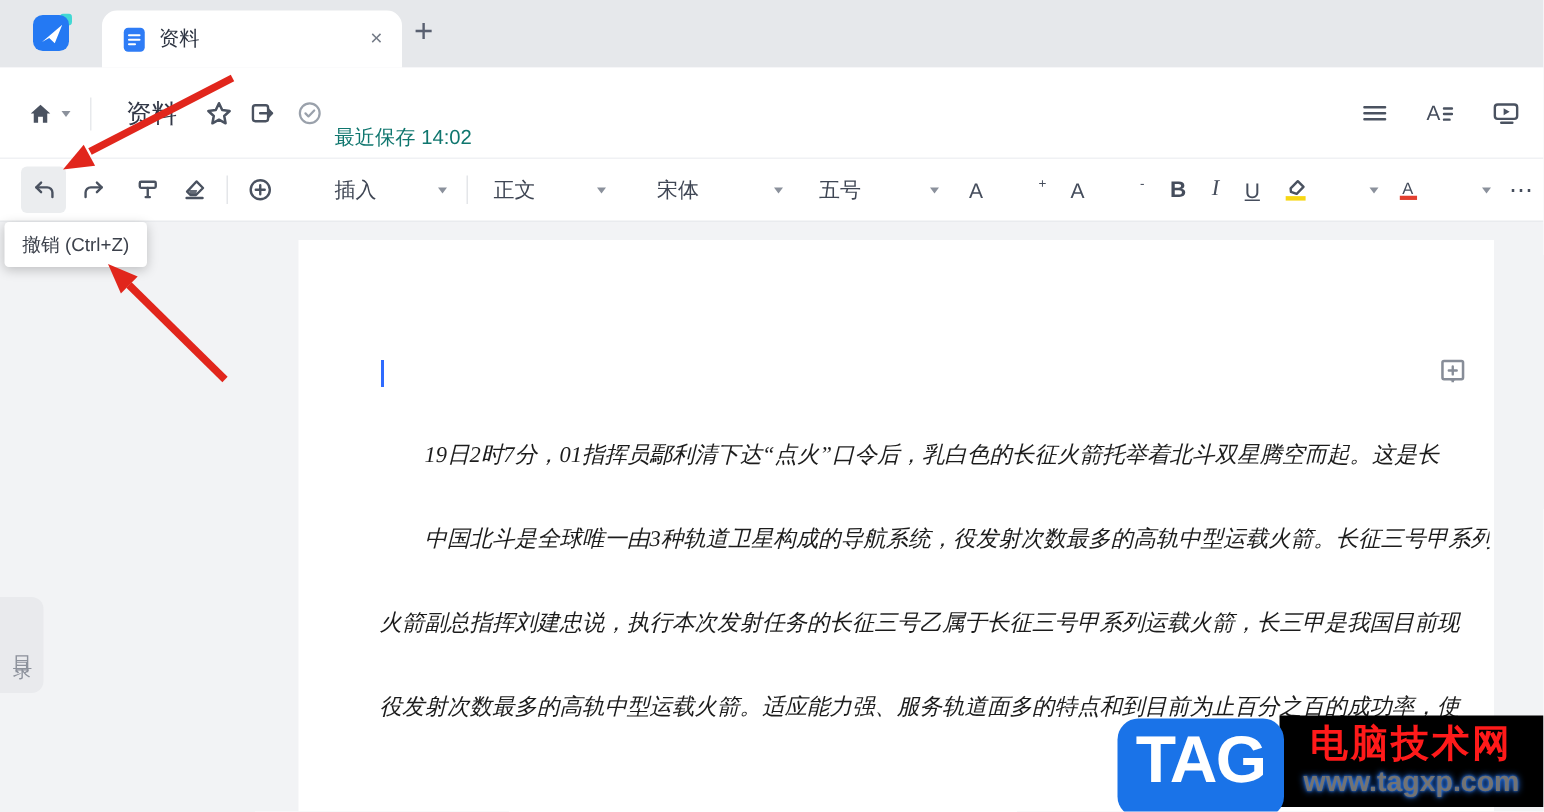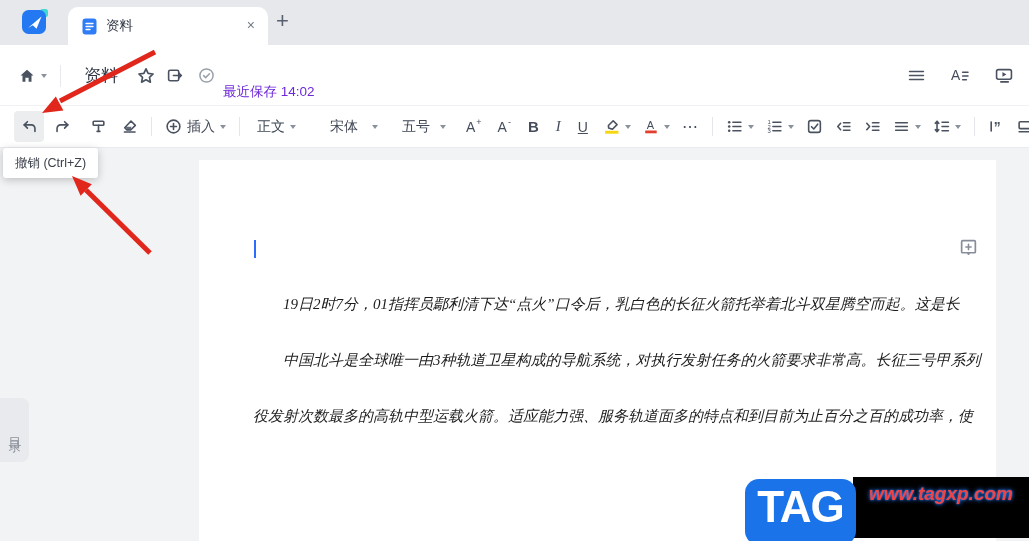--- a/index.html
+++ b/index.html
@@ -13,28 +13,28 @@
          border-radius:10px 10px 0 0; display:flex; align-items:center; }
   .tab-label { margin-left:9px; font-size:13.5px; color:#2e3543; }
   .tab-close { position:absolute; right:13px; top:10px; font-size:14px; color:#747b87; cursor:pointer; }
   .newtab { position:absolute; left:276px; top:8px; font-size:22px; color:#596070; font-weight:300; }
 
   
   .titlebar { position:absolute; top:45px; left:0; right:0; height:61px; background:#fff;
               border-bottom:1px solid #f0f1f4; }
   .titlebar .abs { position:absolute; top:0; height:61px; display:flex; align-items:center; }
   .doc-title { font-size:17px; color:#323847; }
-  .save-status { font-size:13.5px; color:#6d28d9; margin-left:8px;margin-top:32px; }
+  .save-status { font-size:13.5px; color:#0f766e; margin-left:8px;margin-top:32px; }
   .vline { width:1px; height:22px; background:#e7e9ec; }
 
   
   .toolbar { position:absolute; top:106px; left:0; right:0; height:42px; background:#fff;
              border-bottom:1px solid #e9ebee; display:flex; align-items:center; white-space:nowrap; }
   .tb { border:none; background:transparent; display:inline-flex; align-items:center; justify-content:center;
-        height:31px; padding:0 6px; border-radius:4px; color:#454d5c; cursor:pointer; flex:0 0 auto; }
+        height:31px; padding:0 6px; border-radius:4px; color:#454d5c; cursor:pointer; flex:0 0 auto;gap:36px; }
   .tb.hovered { background:#ebedef; }
   .tb .lbl { font-size:14px; color:#3f4654; }
   .caret { width:0; height:0; border-left:3.5px solid transparent; border-right:3.5px solid transparent;
            border-top:4.5px solid #8b919c; margin-left:5px; display:inline-block; }
   .vdiv { width:1px; height:19px; background:#e4e6e9; margin:0 7px; flex:0 0 auto; }
   .bold-letter { font-weight:bold; font-size:15px; }
   .italic-letter { font-style:italic; font-family:"Liberation Serif",serif; font-size:15px; }
   .under-letter { text-decoration:underline; font-size:14px; }
   .supsign { font-size:9px; margin-left:1px; margin-top:-10px; }
   .alet { font-size:14px; }
@@ -58,22 +58,22 @@
              border-radius:3px; box-shadow:0 2px 8px rgba(0,0,0,.22); font-size:12.5px; color:#3c414b;
              display:flex; align-items:center; justify-content:center; z-index:30; }
 
   
   .wm-tag { position:absolute; left:745px; top:479px; width:111px; height:66px; background:#1a73e8;
             border-radius:14px; color:#fff; font-weight:bold; font-size:44px; letter-spacing:-1px;
             display:flex; align-items:flex-start; justify-content:center; padding-top:3px; z-index:22; }
   .wm-black { position:absolute; left:853px; top:477px; width:176px; height:61px; background:#000;
               z-index:21; text-align:center; padding-top:5px; }
   .wm-name { color:#ff1a1a; font-weight:bold; font-size:25px; letter-spacing:2px; line-height:28px; }
-  .wm-url { color:#ef4444; font-weight:bold; font-size:19px; line-height:24px;
-            text-shadow:0 0 5px #2a7fff, 0 0 2px #2a7fff;font-style:italic; }
+  .wm-url { color:#737373; font-weight:bold; font-size:19px; line-height:24px;
+            text-shadow:0 0 5px #2a7fff, 0 0 2px #2a7fff; }
 
   
   .arrows { position:absolute; inset:0; z-index:40; pointer-events:none; }
 
   svg.ic { display:block; }
   svg.ic .s { fill:none; stroke:#4a5260; stroke-width:1.5; stroke-linecap:round; stroke-linejoin:round; }
   svg.ic .f { fill:#4a5260; stroke:none; }
 </style>
 </head>
 <body>
@@ -292,21 +292,22 @@
       <path class="s" d="M2 13 H14" stroke-width="2"></path>
     </svg>
   </button>
 </div>
 
 <div class="canvas">
   <div class="page">
     <div class="cursor"></div>
     <div class="doc">
       <div class="ln">　　19日2时7分，01指挥员鄢利清下达“点火”口令后，乳白色的长征火箭托举着北斗双星腾空而起。这是长</div>
-      <div class="ln">　　中国北斗是全球唯一由3种轨道卫星构成的导航系统，对执行发射任务的火箭要求非常高。长征三号甲系列</div>
+      <div class="ln">　　中国北斗是全球唯一由3种轨道卫星构成的导航系统，役发射次数最多的高轨中型运载火箭。长征三号甲系列</div>
+      <div class="ln">火箭副总指挥刘建忠说，执行本次发射任务的长征三号乙属于长征三号甲系列运载火箭，长三甲是我国目前现</div>
       <div class="ln">役发射次数最多的高轨中型运载火箭。适应能力强、服务轨道面多的特点和到目前为止百分之百的成功率，使</div>
       
       
       
       
       
       
       
       
       
@@ -322,20 +323,21 @@
   <div class="toc-tab">
     <span>目录</span>
   </div>
 </div>
 
 <div class="tooltip">
   <span>撤销 (Ctrl+Z)</span>
 </div>
 
 <div class="wm-black">
+  <div class="wm-name">电脑技术网</div>
   <div class="wm-url">www.tagxp.com</div>
 </div>
 <div class="wm-tag">TAG</div>
 
 <svg class="arrows" width="1029" height="541" viewBox="0 0 1029 541">
   <g>
     <line x1="155" y1="52" x2="60" y2="101" stroke="#e1261c" stroke-width="5"></line>
     <polygon points="42,113 55.8,96.5 63.4,110.5" fill="#e1261c"></polygon>
   </g>
   <g>

